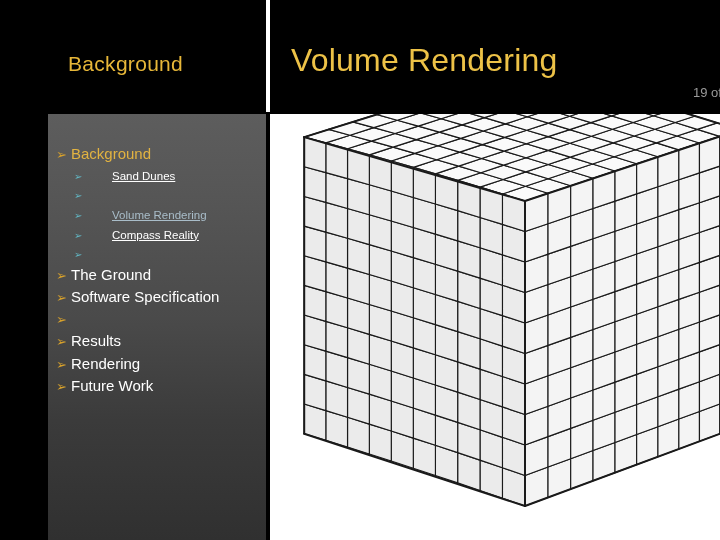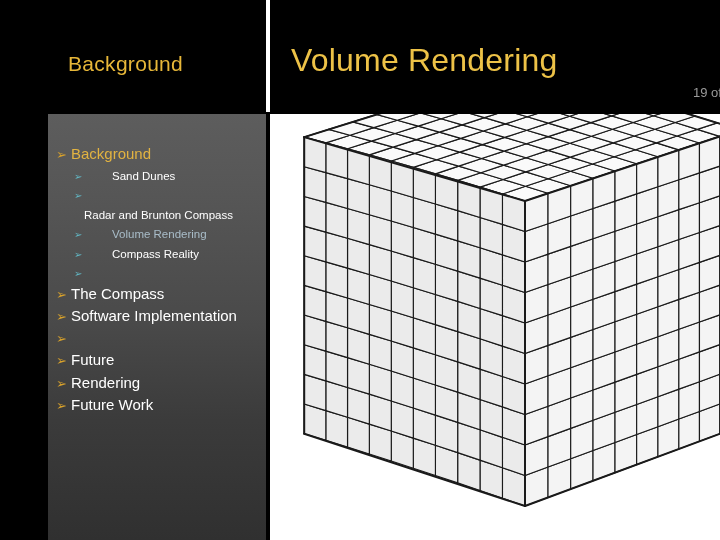--- a/index.html
+++ b/index.html
@@ -103,20 +103,21 @@
   }
   .olevel2 .bullet {
     flex: 0 0 38px;
     font-size: 10px;
     color: #62b7c4;
     line-height: 18px;
   }
   .olevel2 .olabel {
     flex: 1 1 auto;
     white-space: normal;
+    text-decoration: underline;
   }
   .olevel2.current .olabel { color: #a9bdc9; }
   .olevel2.wrap .olabel { margin-left: -28px; }
 
   
   .content {
     position: absolute;
     left: 222px; top: 114px;
     width: 498px; height: 426px;
     background: #ffffff;
@@ -146,49 +147,45 @@
           <span class="bullet">➢</span>
           <span class="olabel">Background</span>
         </div>
         <div class="olevel2">
           <span class="bullet">➢</span>
           <span class="olabel">Sand Dunes</span>
         </div>
         <div class="olevel2">
           <span class="bullet">➢</span>
         </div>
-        <div class="olevel2 wrap">
-          <span class="bullet"></span>
-          <span class="olabel">Radar and Brunton Compass</span>
-        </div>
         <div class="olevel2 current">
           <span class="bullet">➢</span>
           <span class="olabel">Volume Rendering</span>
         </div>
         <div class="olevel2">
           <span class="bullet">➢</span>
           <span class="olabel">Compass Reality</span>
         </div>
         <div class="olevel2">
           <span class="bullet">➢</span>
         </div>
         <div class="olevel1">
           <span class="bullet">➢</span>
-          <span class="olabel">The Compass</span>
+          <span class="olabel">The Ground</span>
         </div>
         <div class="olevel1">
           <span class="bullet">➢</span>
-          <span class="olabel">Software Implementation</span>
+          <span class="olabel">Software Specification</span>
         </div>
         <div class="olevel1">
           <span class="bullet">➢</span>
         </div>
         <div class="olevel1">
           <span class="bullet">➢</span>
-          <span class="olabel">Future</span>
+          <span class="olabel">Results</span>
         </div>
         <div class="olevel1">
           <span class="bullet">➢</span>
           <span class="olabel">Rendering</span>
         </div>
         <div class="olevel1">
           <span class="bullet">➢</span>
           <span class="olabel">Future Work</span>
         </div>
       </div>

